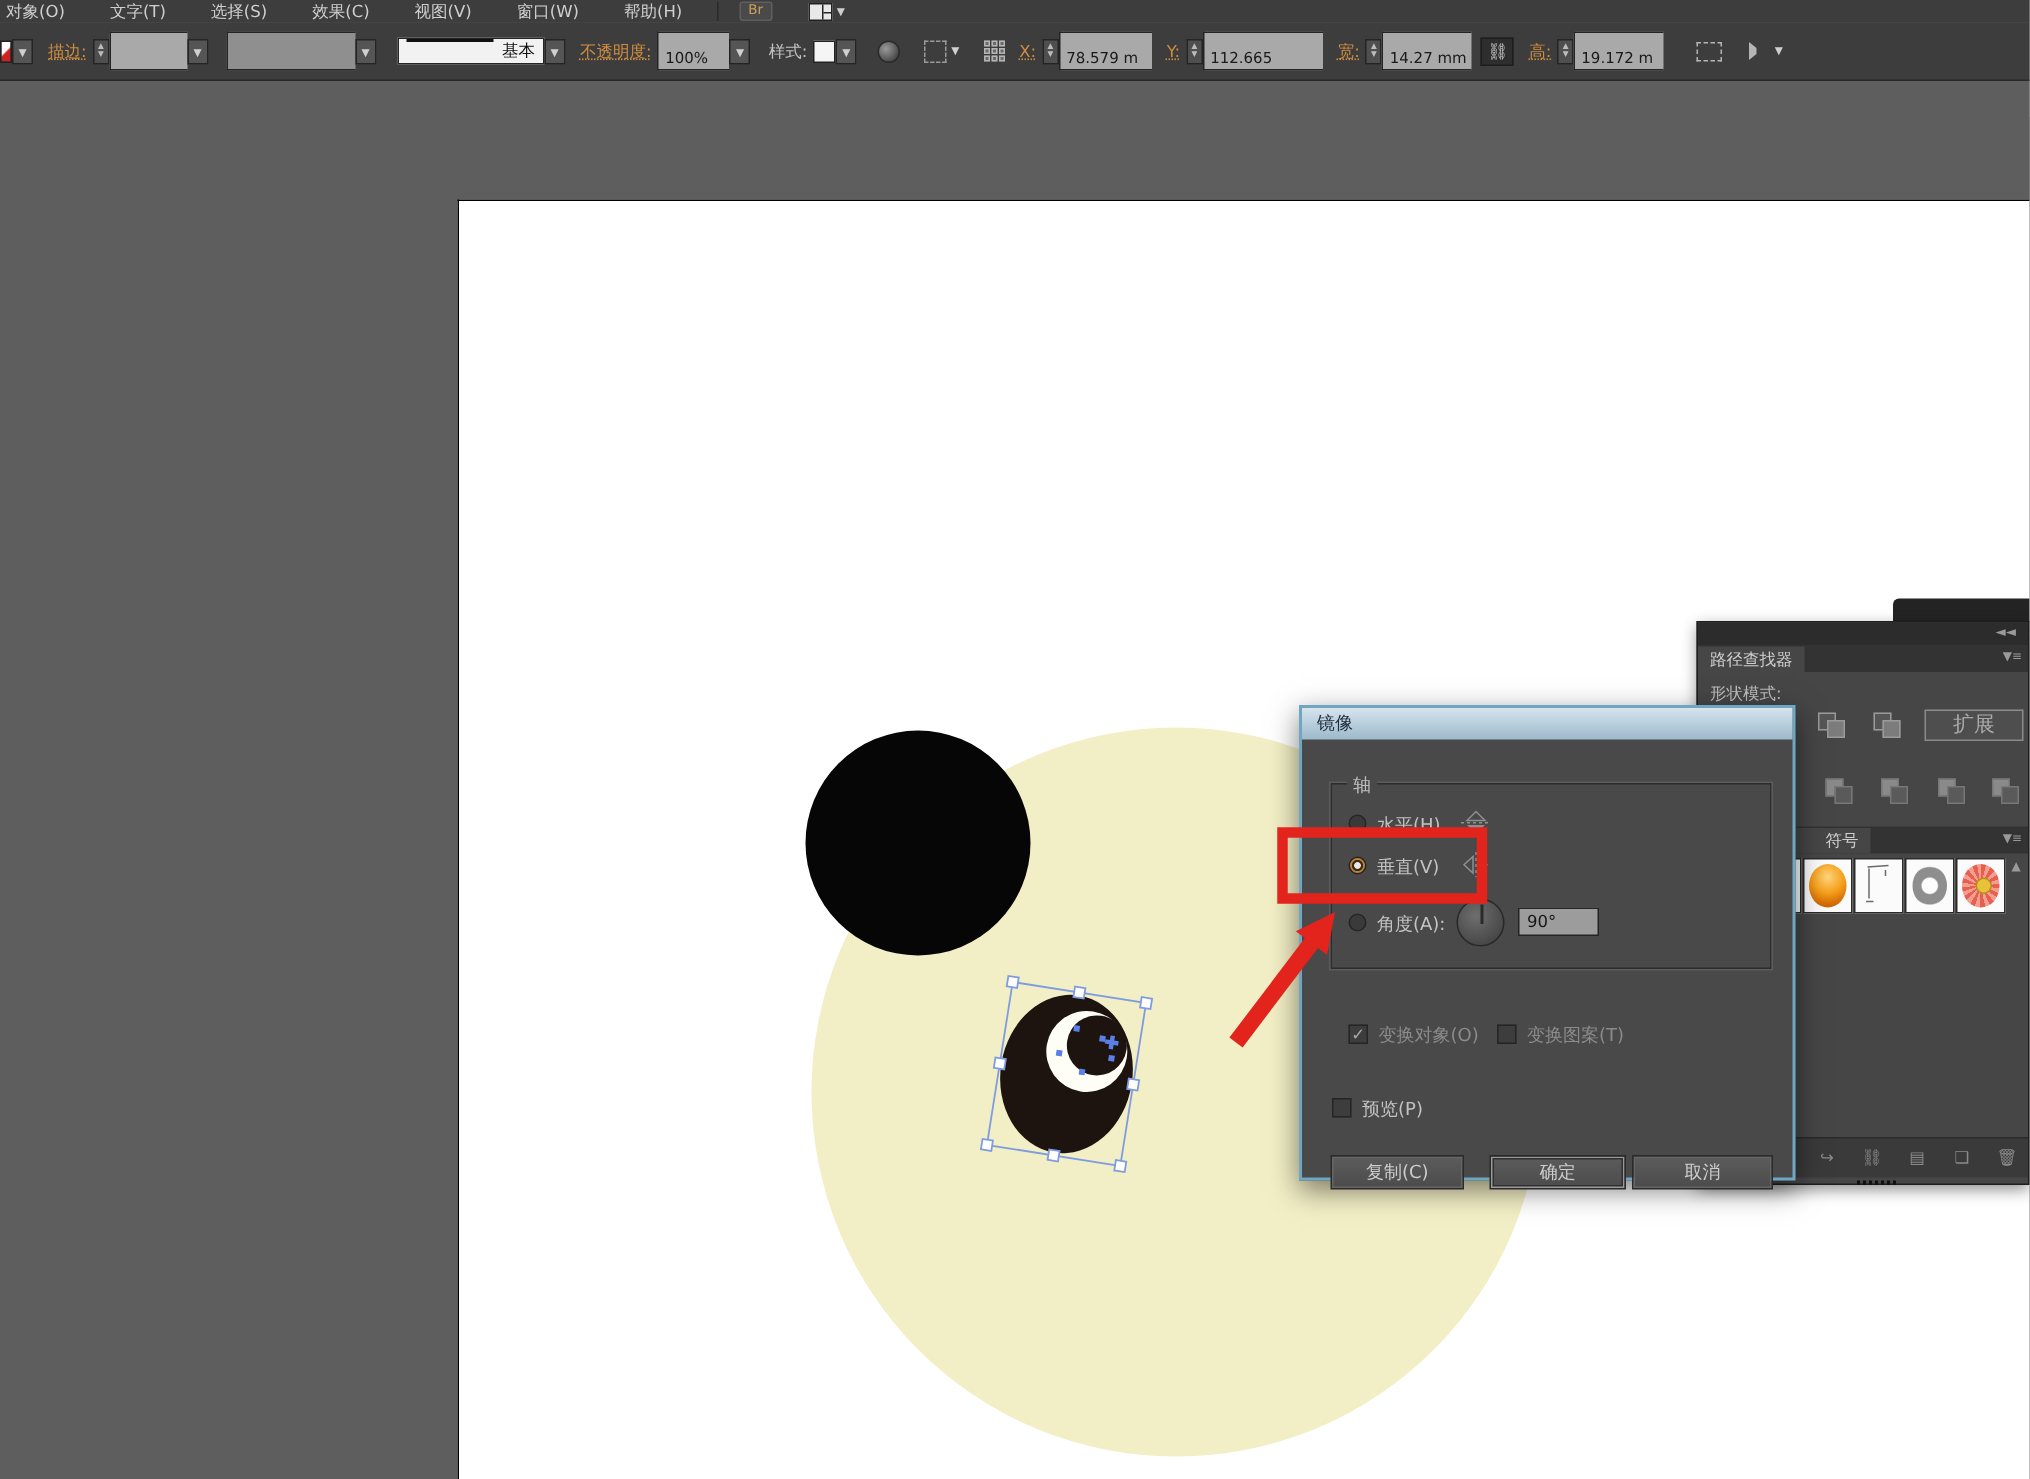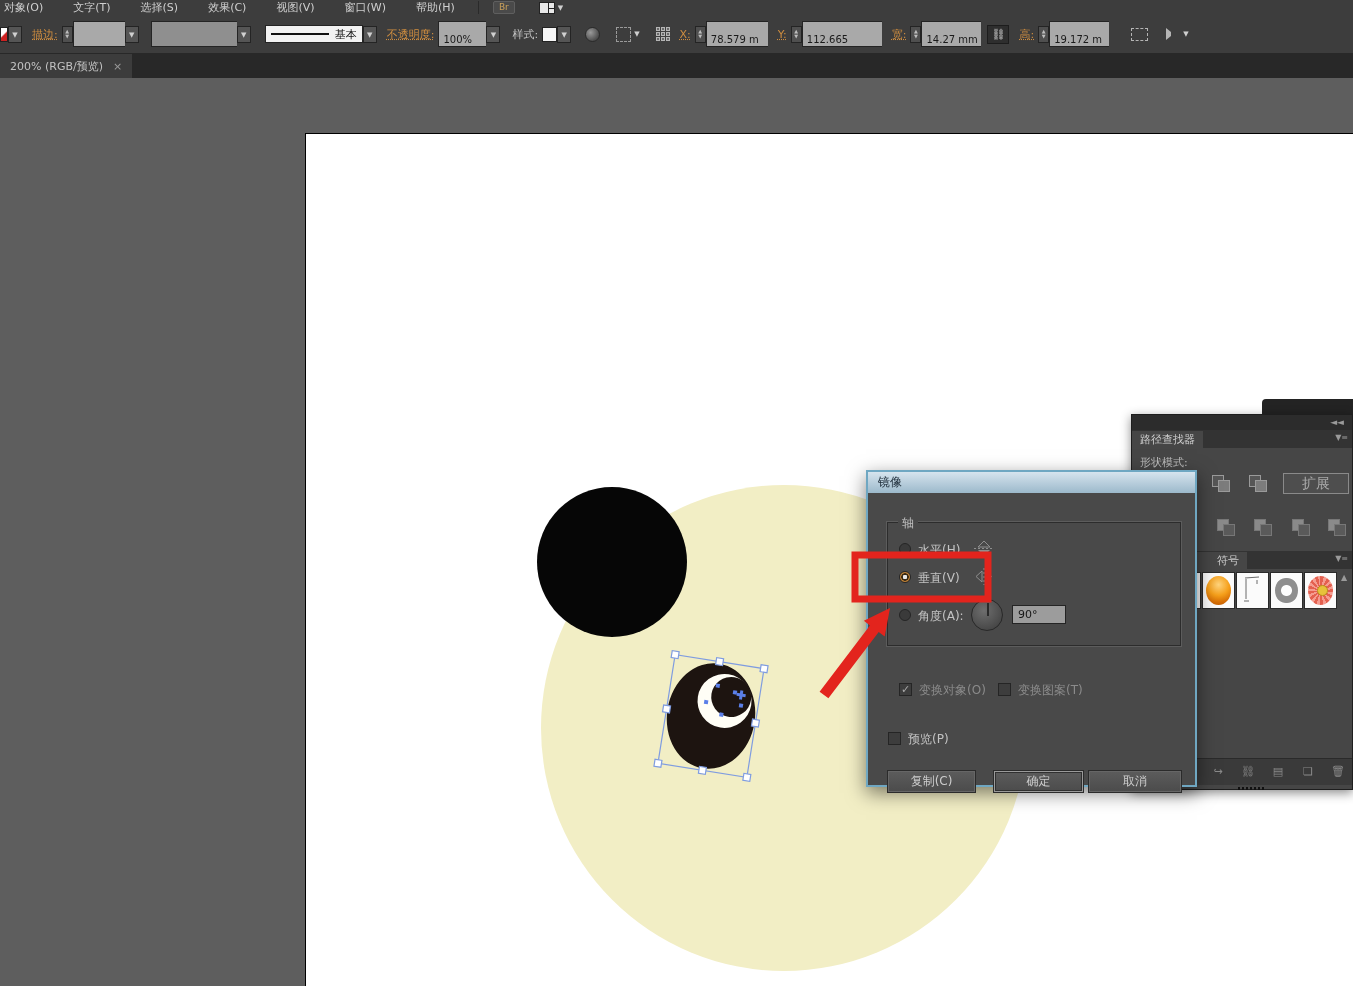--- a/index.html
+++ b/index.html
@@ -35,21 +35,21 @@
            border-right:none; color:#1a1a1a; font-size:10px; padding:12px 4px;
            white-space:nowrap; overflow:hidden; }
   .combo-arrow { width:14px; height:17px; background:#555; border:1px solid #242424;
            color:#d0d0d0; font-size:7px; text-align:center; line-height:16px; }
   .spinner { width:11px; height:17px; background:#4f4f4f; border:1px solid #242424;
            display:flex; flex-direction:column; align-items:center; justify-content:center;
            color:#bdbdbd; font-size:5px; line-height:5px; }
   .swatch { width:15px; height:15px; border:1px solid #222; background:#f5f5f5; }
   .swatch-red { background:linear-gradient(135deg,#fff 45%,#c22 55%); width:8px; }
   .brush-field { height:18px; background:#f2f2f2; border:1px solid #242424;
-           display:flex; align-items:center; padding:0 5px; color:#111; gap:6px; }
+           display:flex; padding:0 5px; color:#111; gap:6px; }
   .brush-line { width:58px; height:2px; background:#111; }
   .tool-circle { width:15px; height:15px; border-radius:50%; margin-left:14px;
            background:radial-gradient(circle at 35% 35%, #9a9a9a, #4e4e4e 70%);
            border:1px solid #2a2a2a; }
   .dashed-box { width:15px; height:15px; border:1px dashed #9a9a9a; margin-left:16px; }
   .grid-ico { display:grid; grid-template-columns:repeat(3,4px); grid-gap:1px; margin-left:16px; }
   .grid-ico i { width:4px; height:4px; border:1px solid #b5b5b5; background:#6a6a6a; }
   .link-ico { width:22px; height:19px; background:#2e2e2e; border:1px solid #1d1d1d;
            color:#cfcfcf; font-size:11px; text-align:center; line-height:17px; margin-left:6px; }
   .xform-ico { width:17px; height:13px; border:1px dashed #b5b5b5; margin-left:22px; position:relative; }
@@ -214,26 +214,20 @@
     <div class="spinner">
         <span>▲</span>
         <span>▼</span>
       </div>
     <div class="field" style="width:60px">19.172 m</div>
     <div class="xform-ico"></div>
     <div class="snd-ico"></div>
     <span class="dd-caret">▼</span>
   </div>
 
-  <div class="tabbar">
-    <div class="doc-tab">
-      <span>200% (RGB/预览)</span>
-      <span class="close">×</span>
-    </div>
-  </div>
 
   <div class="workspace">
     <div class="artboard"></div>
     <svg class="canvas-svg" width="1353" height="908" viewBox="0 0 1353 908">
       <circle cx="784" cy="650" r="243" fill="#f2eec5"></circle>
       <circle cx="612" cy="484" r="75" fill="#060606"></circle>
       <g transform="rotate(9 711 638)">
         <ellipse cx="711" cy="638" rx="44" ry="53" fill="#1d1410"></ellipse>
         <circle cx="722" cy="621" r="27" fill="#fffef6"></circle>
         <circle cx="728" cy="616" r="20" fill="#1d1410"></circle>

